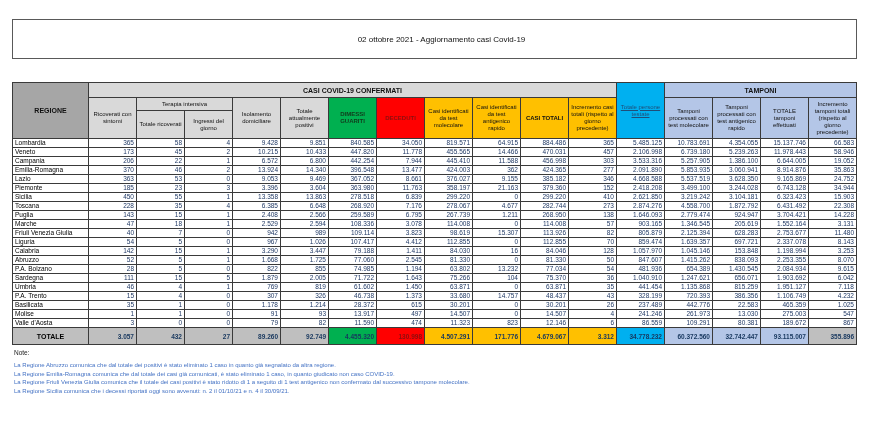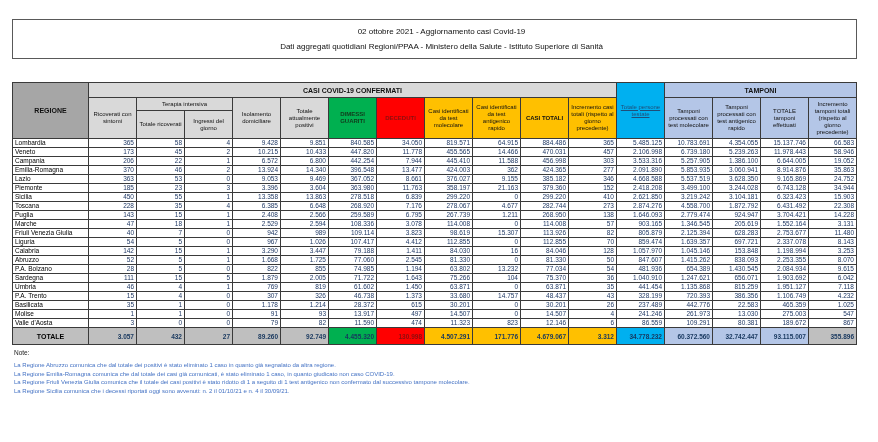--- a/index.html
+++ b/index.html
@@ -47,21 +47,20 @@
   .notes .note-title { font-size:6.5px; color:#222; margin-bottom:5px; }
   .notes .note-line { font-size:6px; line-height:8.5px; color:#4472C4; }
 
   tr.hr1 { height:15px; } tr.hr2 { height:13px; } tr.hr3 { height:28px; }
 </style>
 </head>
 <body>
 
 <div class="titlebox">
   <div>02 ottobre 2021 - Aggiornamento casi Covid-19</div>
-  <div>Dati aggregati quotidiani Regioni/PPAA - Ministero della Salute - Istituto Superiore di Sanità</div>
 </div>
 
 <table class="covid">
   <colgroup>
     <col style="width:76px">
     <col>
       <col>
       <col>
       <col>
       <col>

